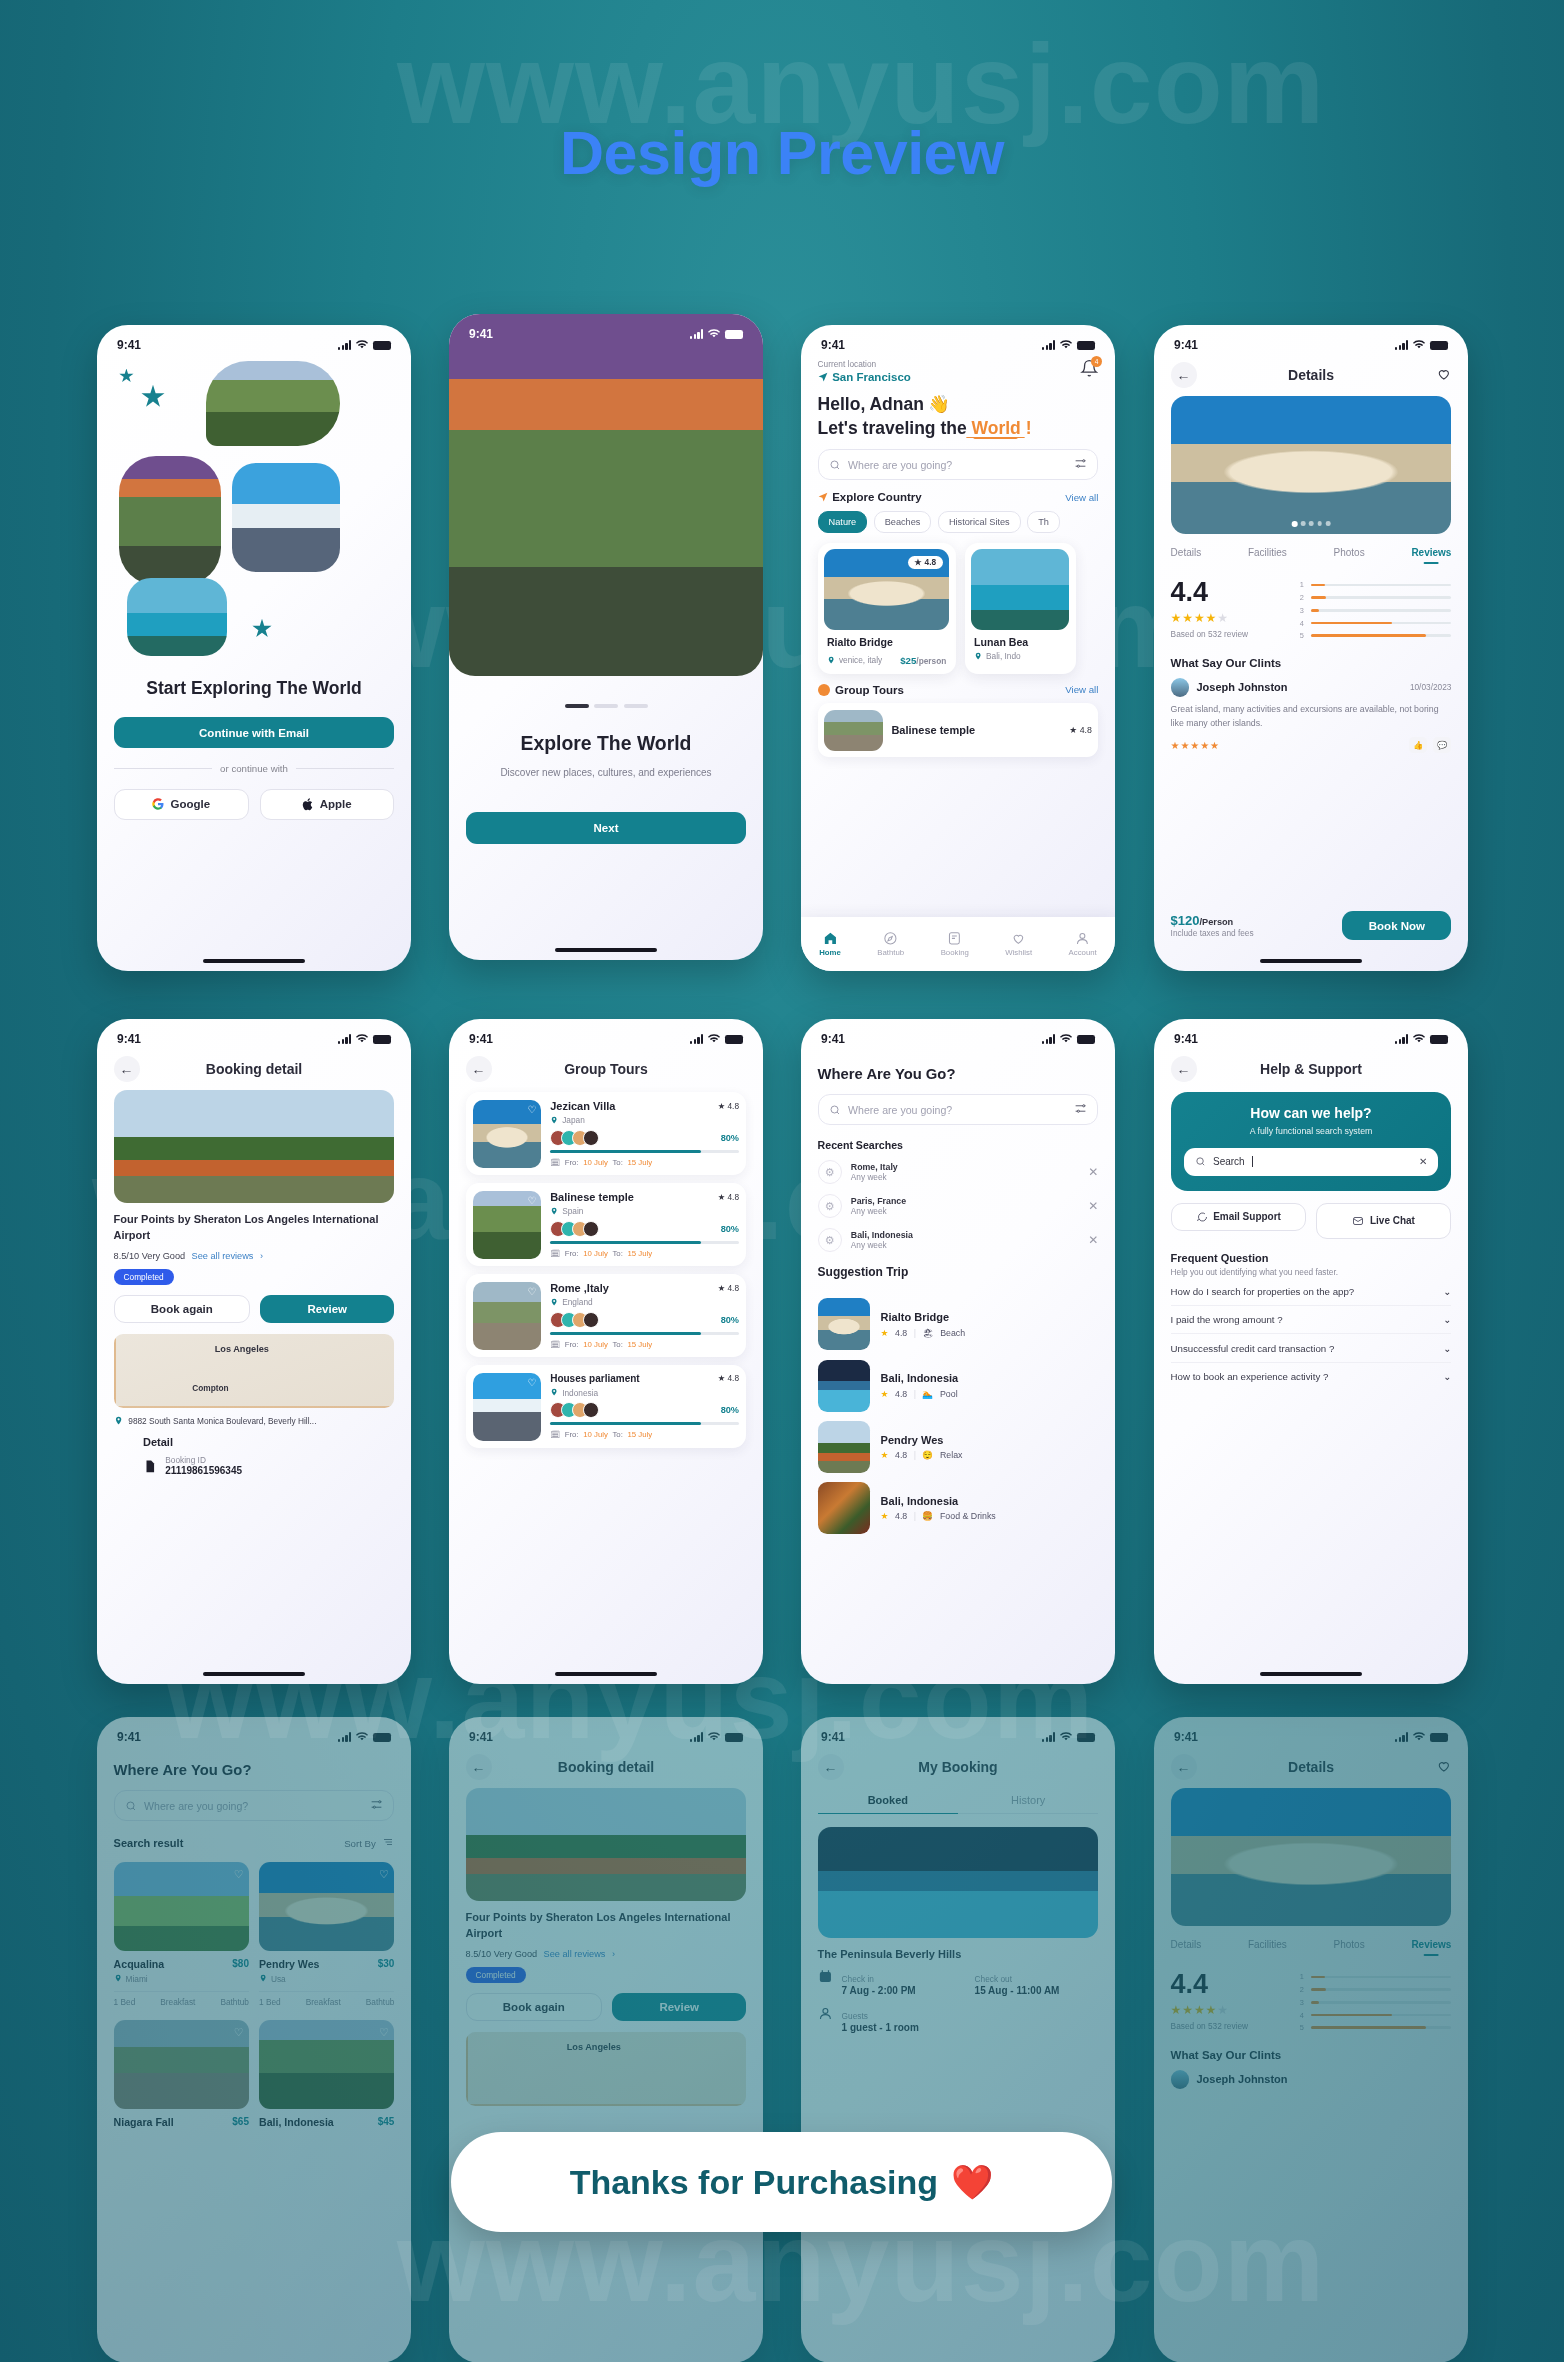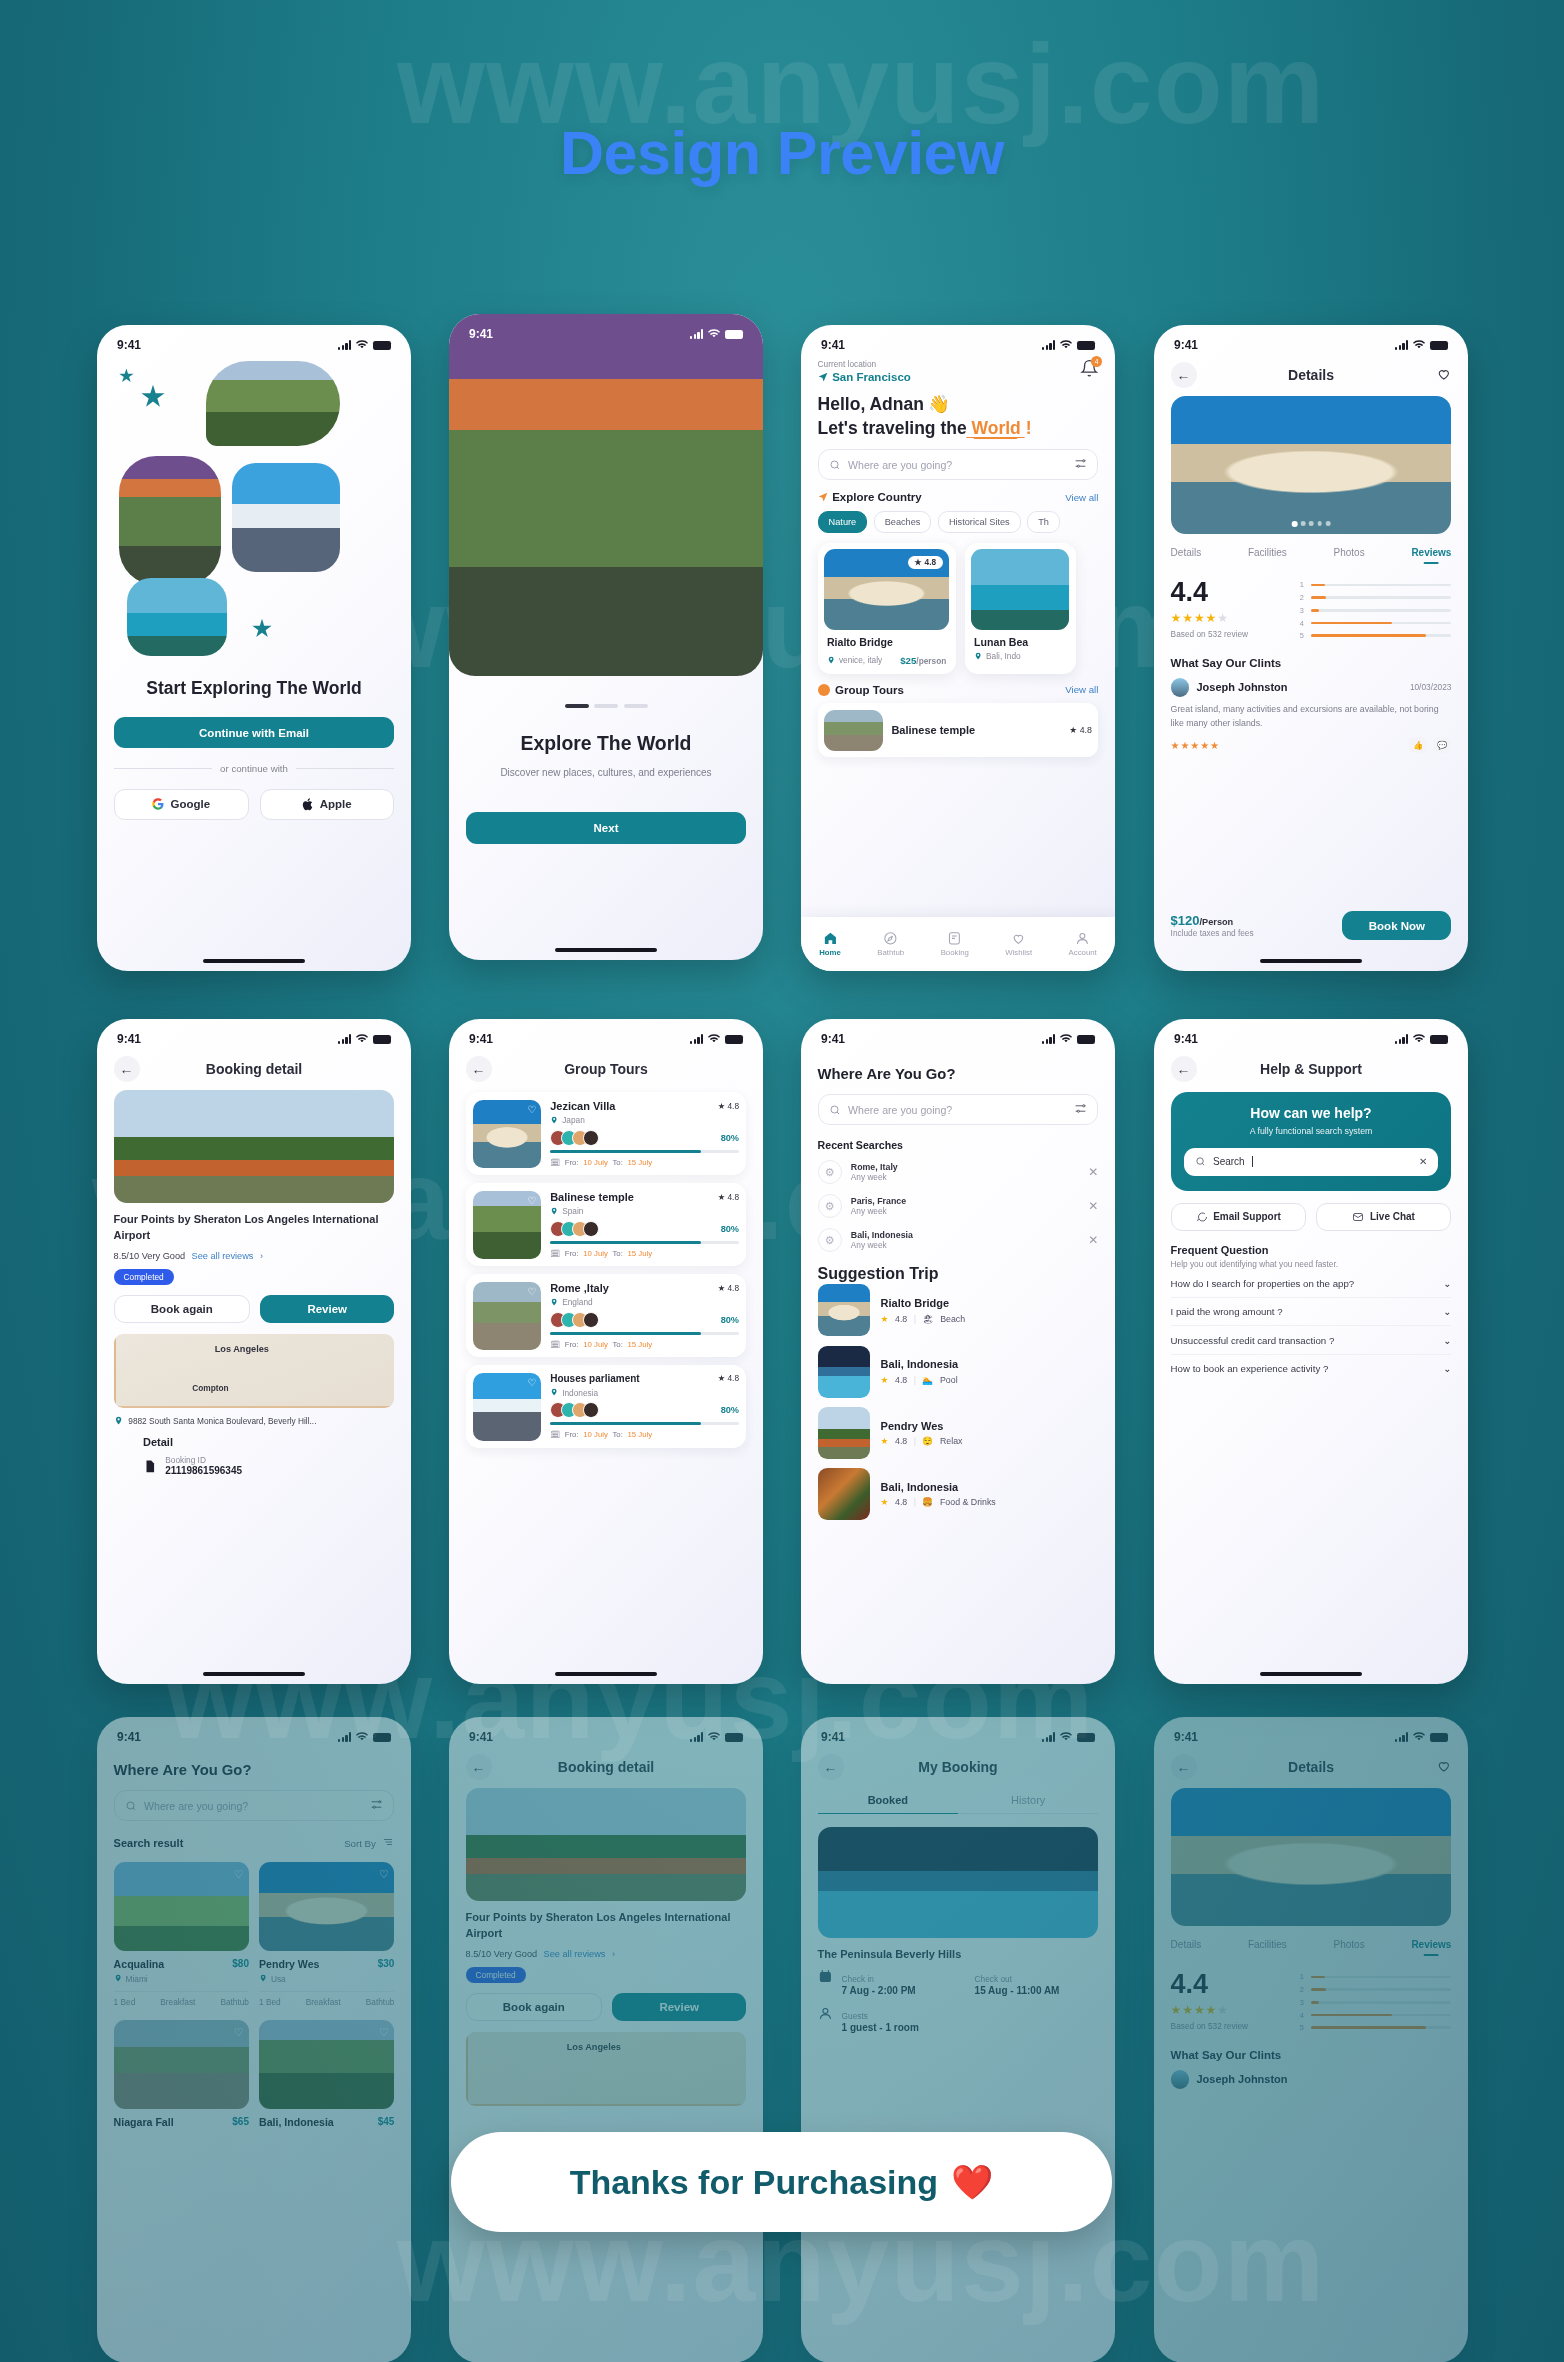--- a/index.html
+++ b/index.html
@@ -842,21 +842,21 @@
       </div>
       <div class="rs">
         <span class="ico">⚙</span>
         <span>
           <span style="display:block;font-size:8.8px;font-weight:700;color:#32323f;">Bali, Indonesia</span>
           <span style="display:block;font-size:8.3px;color:#8e8e9e;">Any week</span>
         </span>
         <span class="x">✕</span>
       </div>
 
-      <div class="h2" style="font-size:16px;margin-top:13px;margin-bottom:1px;">Suggestion Trip</div>
+      <div class="h2" style="font-size:12px;margin-top:13px;margin-bottom:19px;">Suggestion Trip</div>
 
       <div class="sug">
         <div class="img bridge thumb" style="width:52px;height:52px;border-radius:9.2px;"></div>
         <div>
           <div style="font-size:11px;font-weight:700;color:#22222f;">Rialto Bridge</div>
           <div style="display:flex;align-items:center;gap:6.5px;margin-top:4.6px;font-size:8.8px;color:#55556a;">
             <span style="color:#f6b40a;">★</span>
               <span>4.8</span>
             <span style="color:#dcdce4;">|</span>
             <span>🏖</span>
@@ -944,21 +944,21 @@
     </div>
 
     <div class="pad" style="display:flex;gap:10px;margin-top:12px;">
       <div class="btn btn-outline" style="flex:1;height:28px;gap:5.5px;font-size:10px;">
         <svg width="12" height="12" viewBox="0 0 24 24" fill="none" stroke="#44445a" stroke-width="1.7">
             <path d="M21 12a8 8 0 11-3.2-6.4M8 12h.01M12 12h.01M16 12h.01"></path>
             <path d="M3 20l2-4"></path>
           </svg>
         <span>Email Support</span>
       </div>
-      <div class="btn btn-outline" style="flex:1;height:28px;gap:5.5px;font-size:10px;">
+      <div class="btn btn-outline" style="flex:1;height:36px;gap:5.5px;font-size:10px;">
         <svg width="12" height="12" viewBox="0 0 24 24" fill="none" stroke="#44445a" stroke-width="1.7">
             <rect x="3" y="5" width="18" height="14" rx="3"></rect>
             <path d="M4 8l8 5 8-5"></path>
           </svg>
         <span>Live Chat</span>
       </div>
     </div>
 
     <div class="pad" style="margin-top:13px;">
       <div class="h2" style="font-size:11px;">Frequent Question</div>

